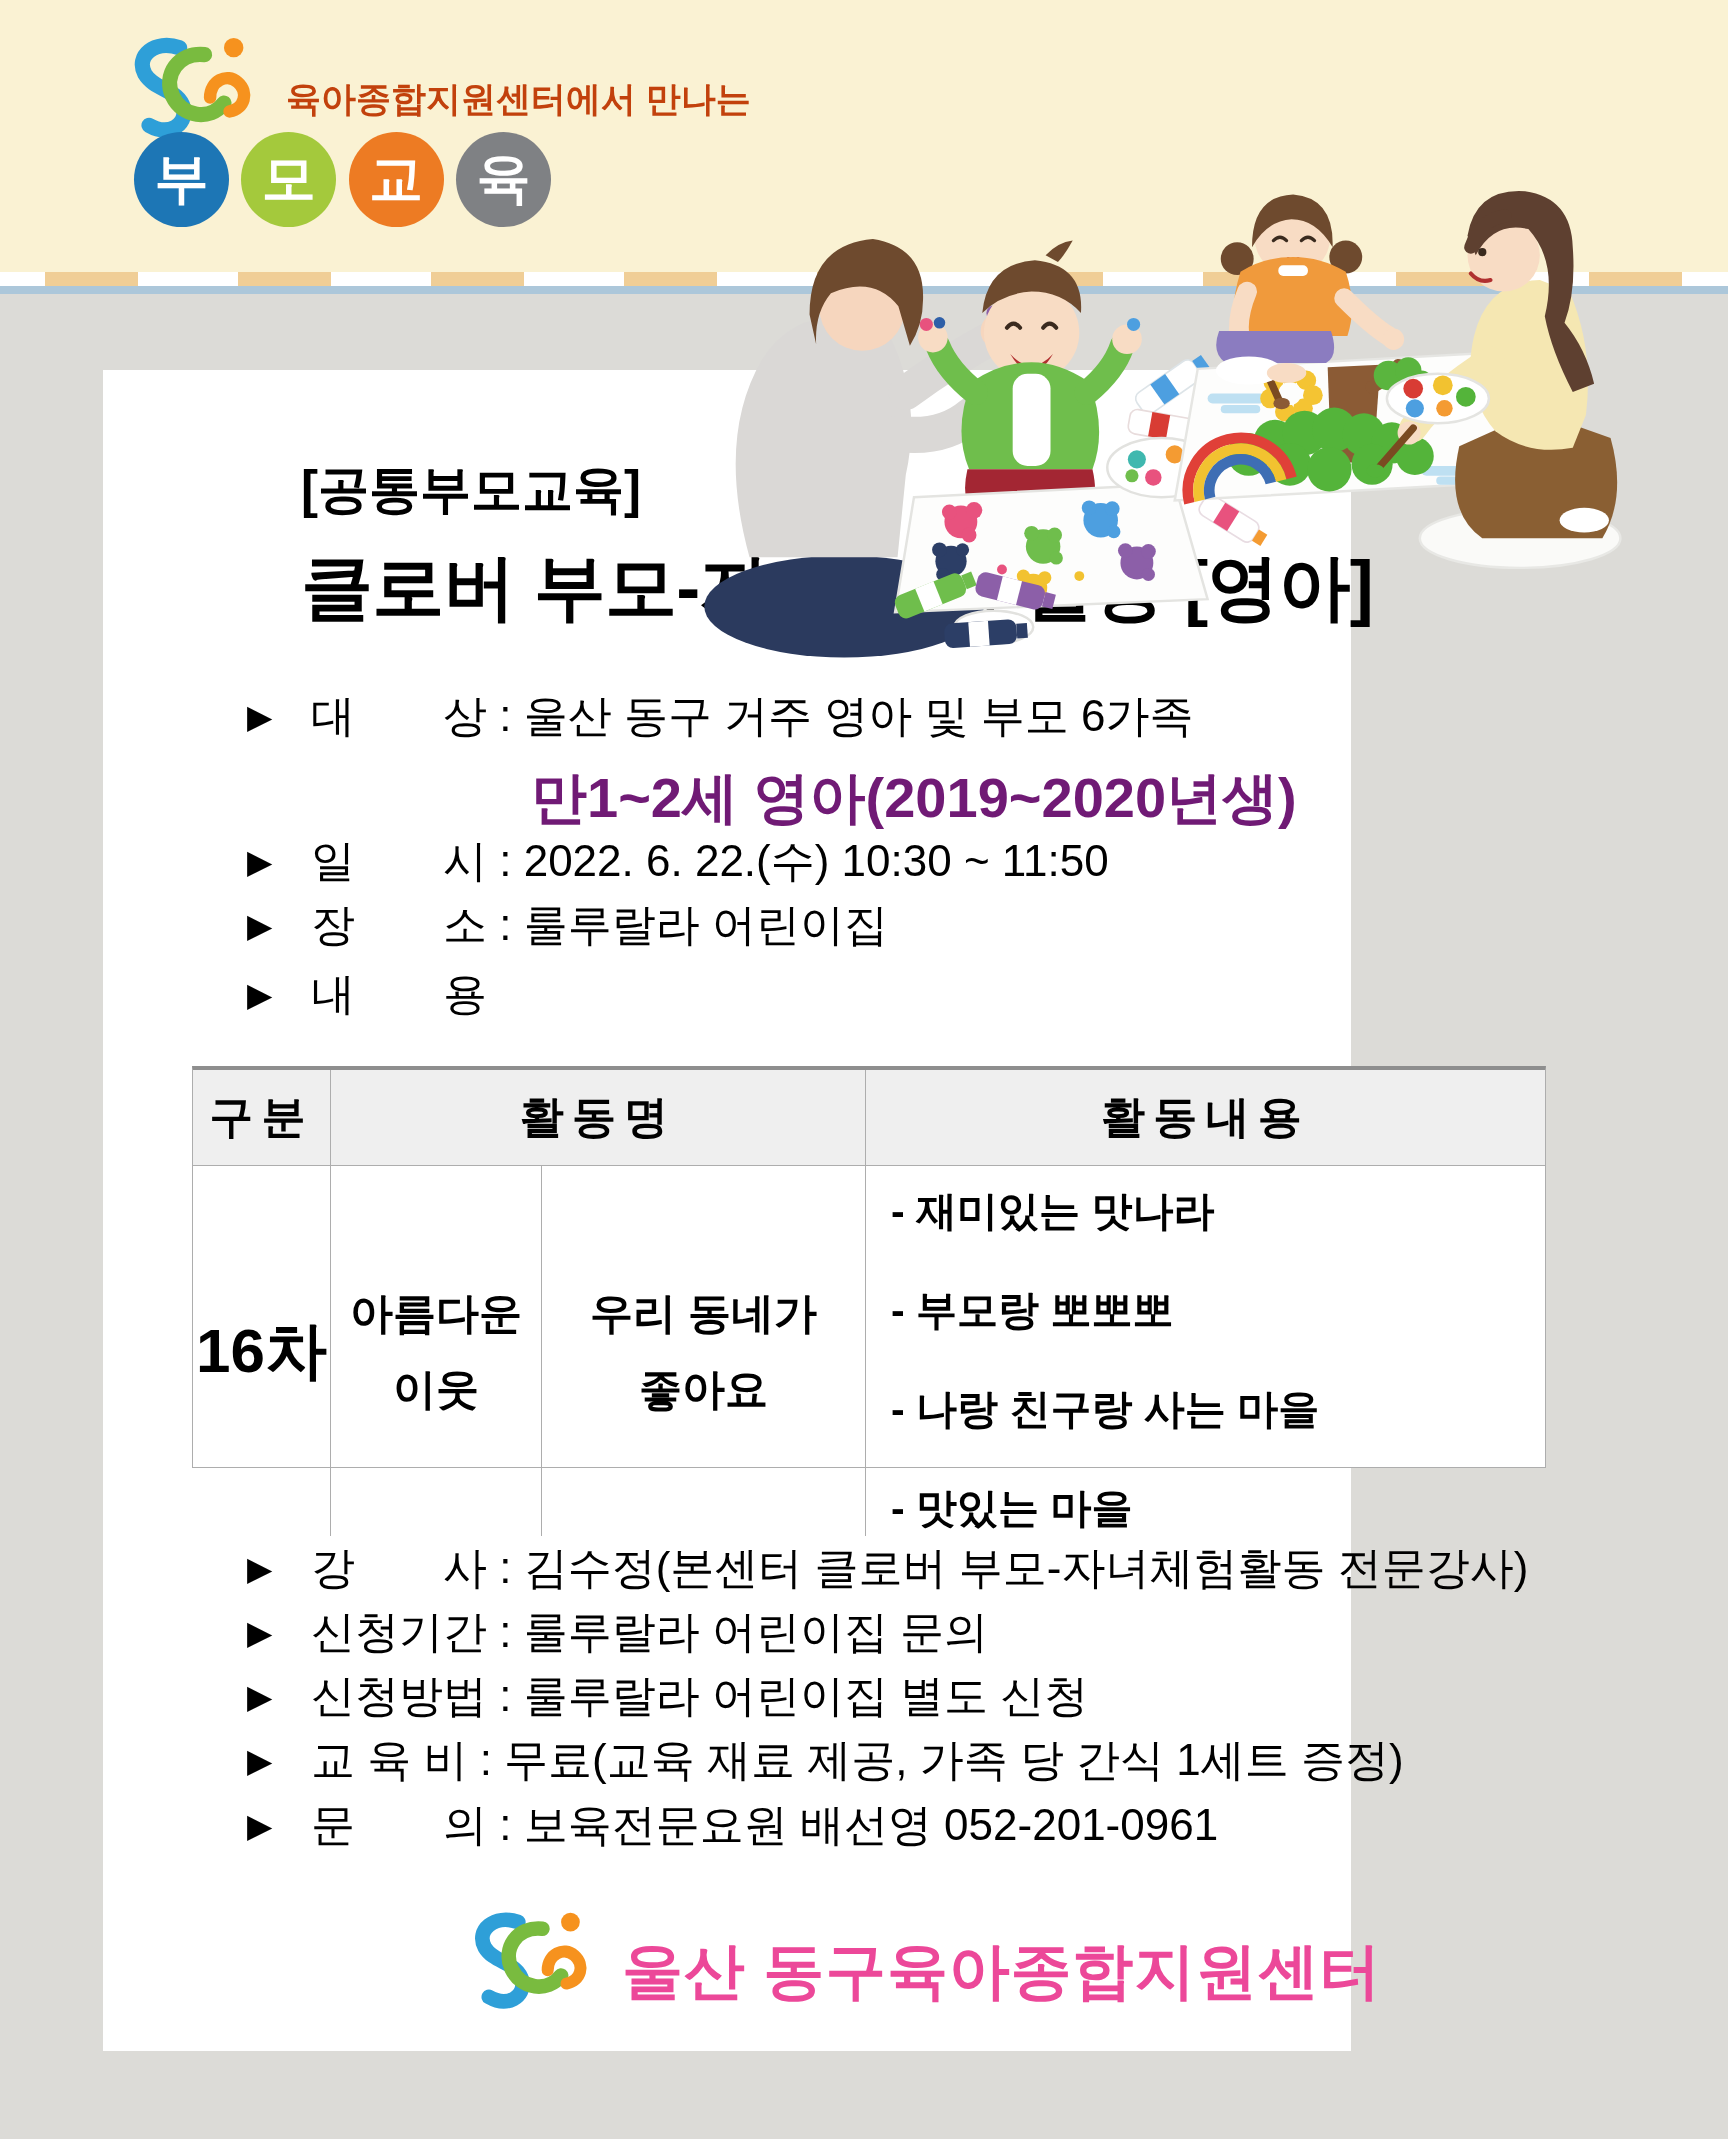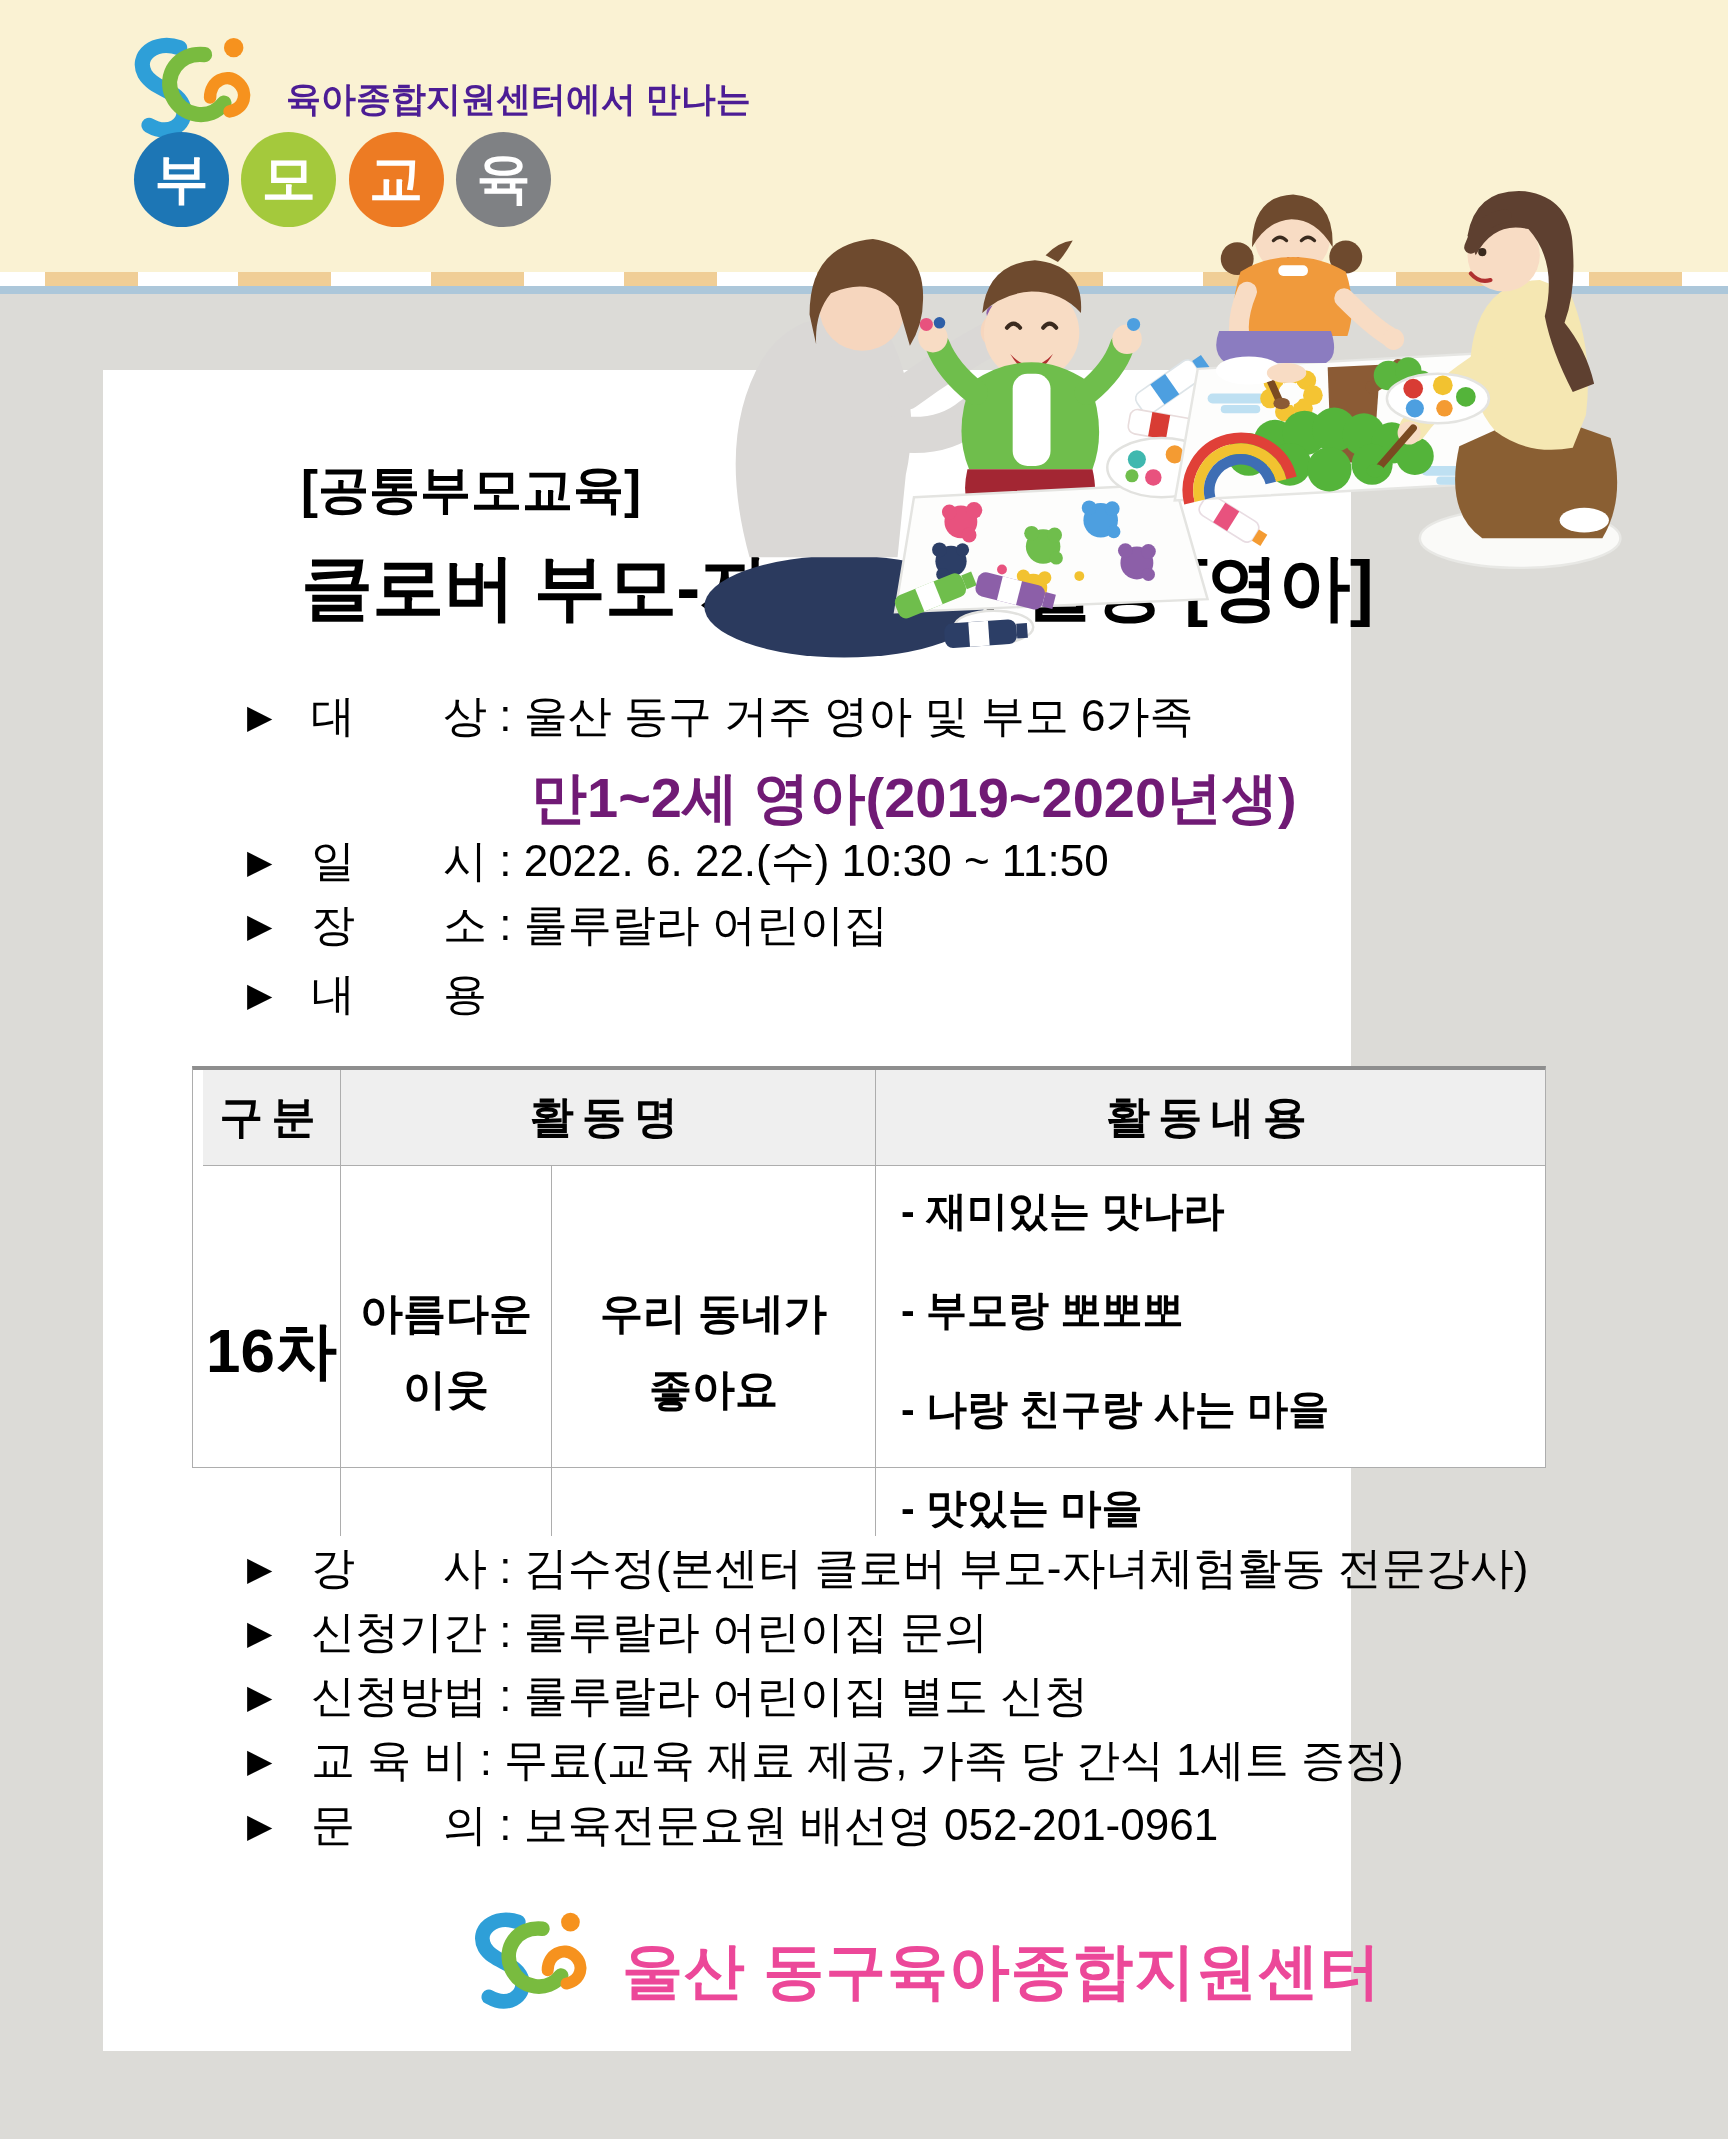--- a/index.html
+++ b/index.html
@@ -6,39 +6,39 @@
   body { background:#DCDBD7; font-family:"Liberation Sans", sans-serif; }
   .page { position:relative; width:1728px; height:2140px; background:#DCDBD7; overflow:hidden; }
 
   
   .top-band { position:absolute; left:0; top:0; width:1728px; height:272px; background:#FAF2D3; }
   .tile-strip { position:absolute; left:0; top:272px; width:1728px; height:14px; background:#FFFFFF;
     background-image:repeating-linear-gradient(90deg, transparent 0 45px, #F0CE96 45px 138px, transparent 138px 193px); }
   .blue-line { position:absolute; left:0; top:286px; width:1728px; height:8.2px; background:#ACC7DA; }
 
   .brand-mark { position:absolute; left:119px; top:31px; width:160px; height:111px; }
-  .tagline { position:absolute; left:286px; top:76px; font-size:35px; font-weight:bold; color:#4c1d95; letter-spacing:0; }
+  .tagline { position:absolute; left:286px; top:76px; font-size:35px; font-weight:bold; color:#c2410c; letter-spacing:0; }
   .circles { position:absolute; left:134px; top:132px; display:flex; gap:12.3px; }
   .circle { width:95px; height:95px; border-radius:50%; display:flex; align-items:center; justify-content:center; }
   .circle span { color:#FFFFFF; font-size:54px; font-weight:bold; }
 
   
   .card { position:absolute; left:103px; top:370px; width:1248px; height:1681px; background:#FFFFFF; }
 
   .category { position:absolute; left:198px; top:86px; font-size:51px; font-weight:bold; color:#000; }
   .title { position:absolute; left:198px; top:170px; font-size:72px; font-weight:bold; color:#000; letter-spacing:-0.8px; white-space:nowrap; }
 
   .info-row { position:absolute; left:144px; display:flex; align-items:center; white-space:nowrap; }
   .info-row .bullet { width:64px; font-size:33px; color:#000; }
   .info-row .info-text { font-size:44px; font-weight:normal; color:#000; }
   .r1 { top:317px; } .r3 { top:462px; } .r4 { top:526px; } .r5 { top:595px; }
   .info-cont { position:absolute; left:428px; top:391px; font-size:56px; font-weight:bold; color:#701a75; white-space:nowrap; }
 
   
-  .a-table { position:absolute; left:89px; top:696px; width:1354px; border:1.6px solid #ADADAD; border-top:4.1px solid #8E8E8E; box-sizing:border-box;padding-left:10px; }
+  .a-table { position:absolute; left:89px; top:696px; width:1354px; border:1.6px solid #ADADAD; border-top:4.1px solid #8E8E8E; box-sizing:border-box; }
   .thead { display:grid; grid-template-columns:137px 535px auto; background:#EFEFEF; border-bottom:1.6px solid #ADADAD; height:95px; }
   .th { display:flex; align-items:center; justify-content:center; font-size:44px; font-weight:bold; letter-spacing:8.2px; color:#000; }
   .th + .th { border-left:1.6px solid #ADADAD; }
   .tbody { display:grid; grid-template-columns:137px 211px 324px auto; height:301px; background:#fff; }
   .td { display:flex; flex-direction:column; align-items:center; justify-content:center; color:#000; }
   .td + .td { border-left:1.6px solid #ADADAD; }
   .td.session { font-size:62px; font-weight:bold; }
   .td.name div { font-size:43px; font-weight:bold; line-height:76px; text-align:center; }
   .td.details { align-items:flex-start; padding-left:25px; gap:26px; }
   .td.details div { font-size:41px; font-weight:bold; white-space:nowrap;margin-top:18px; }

